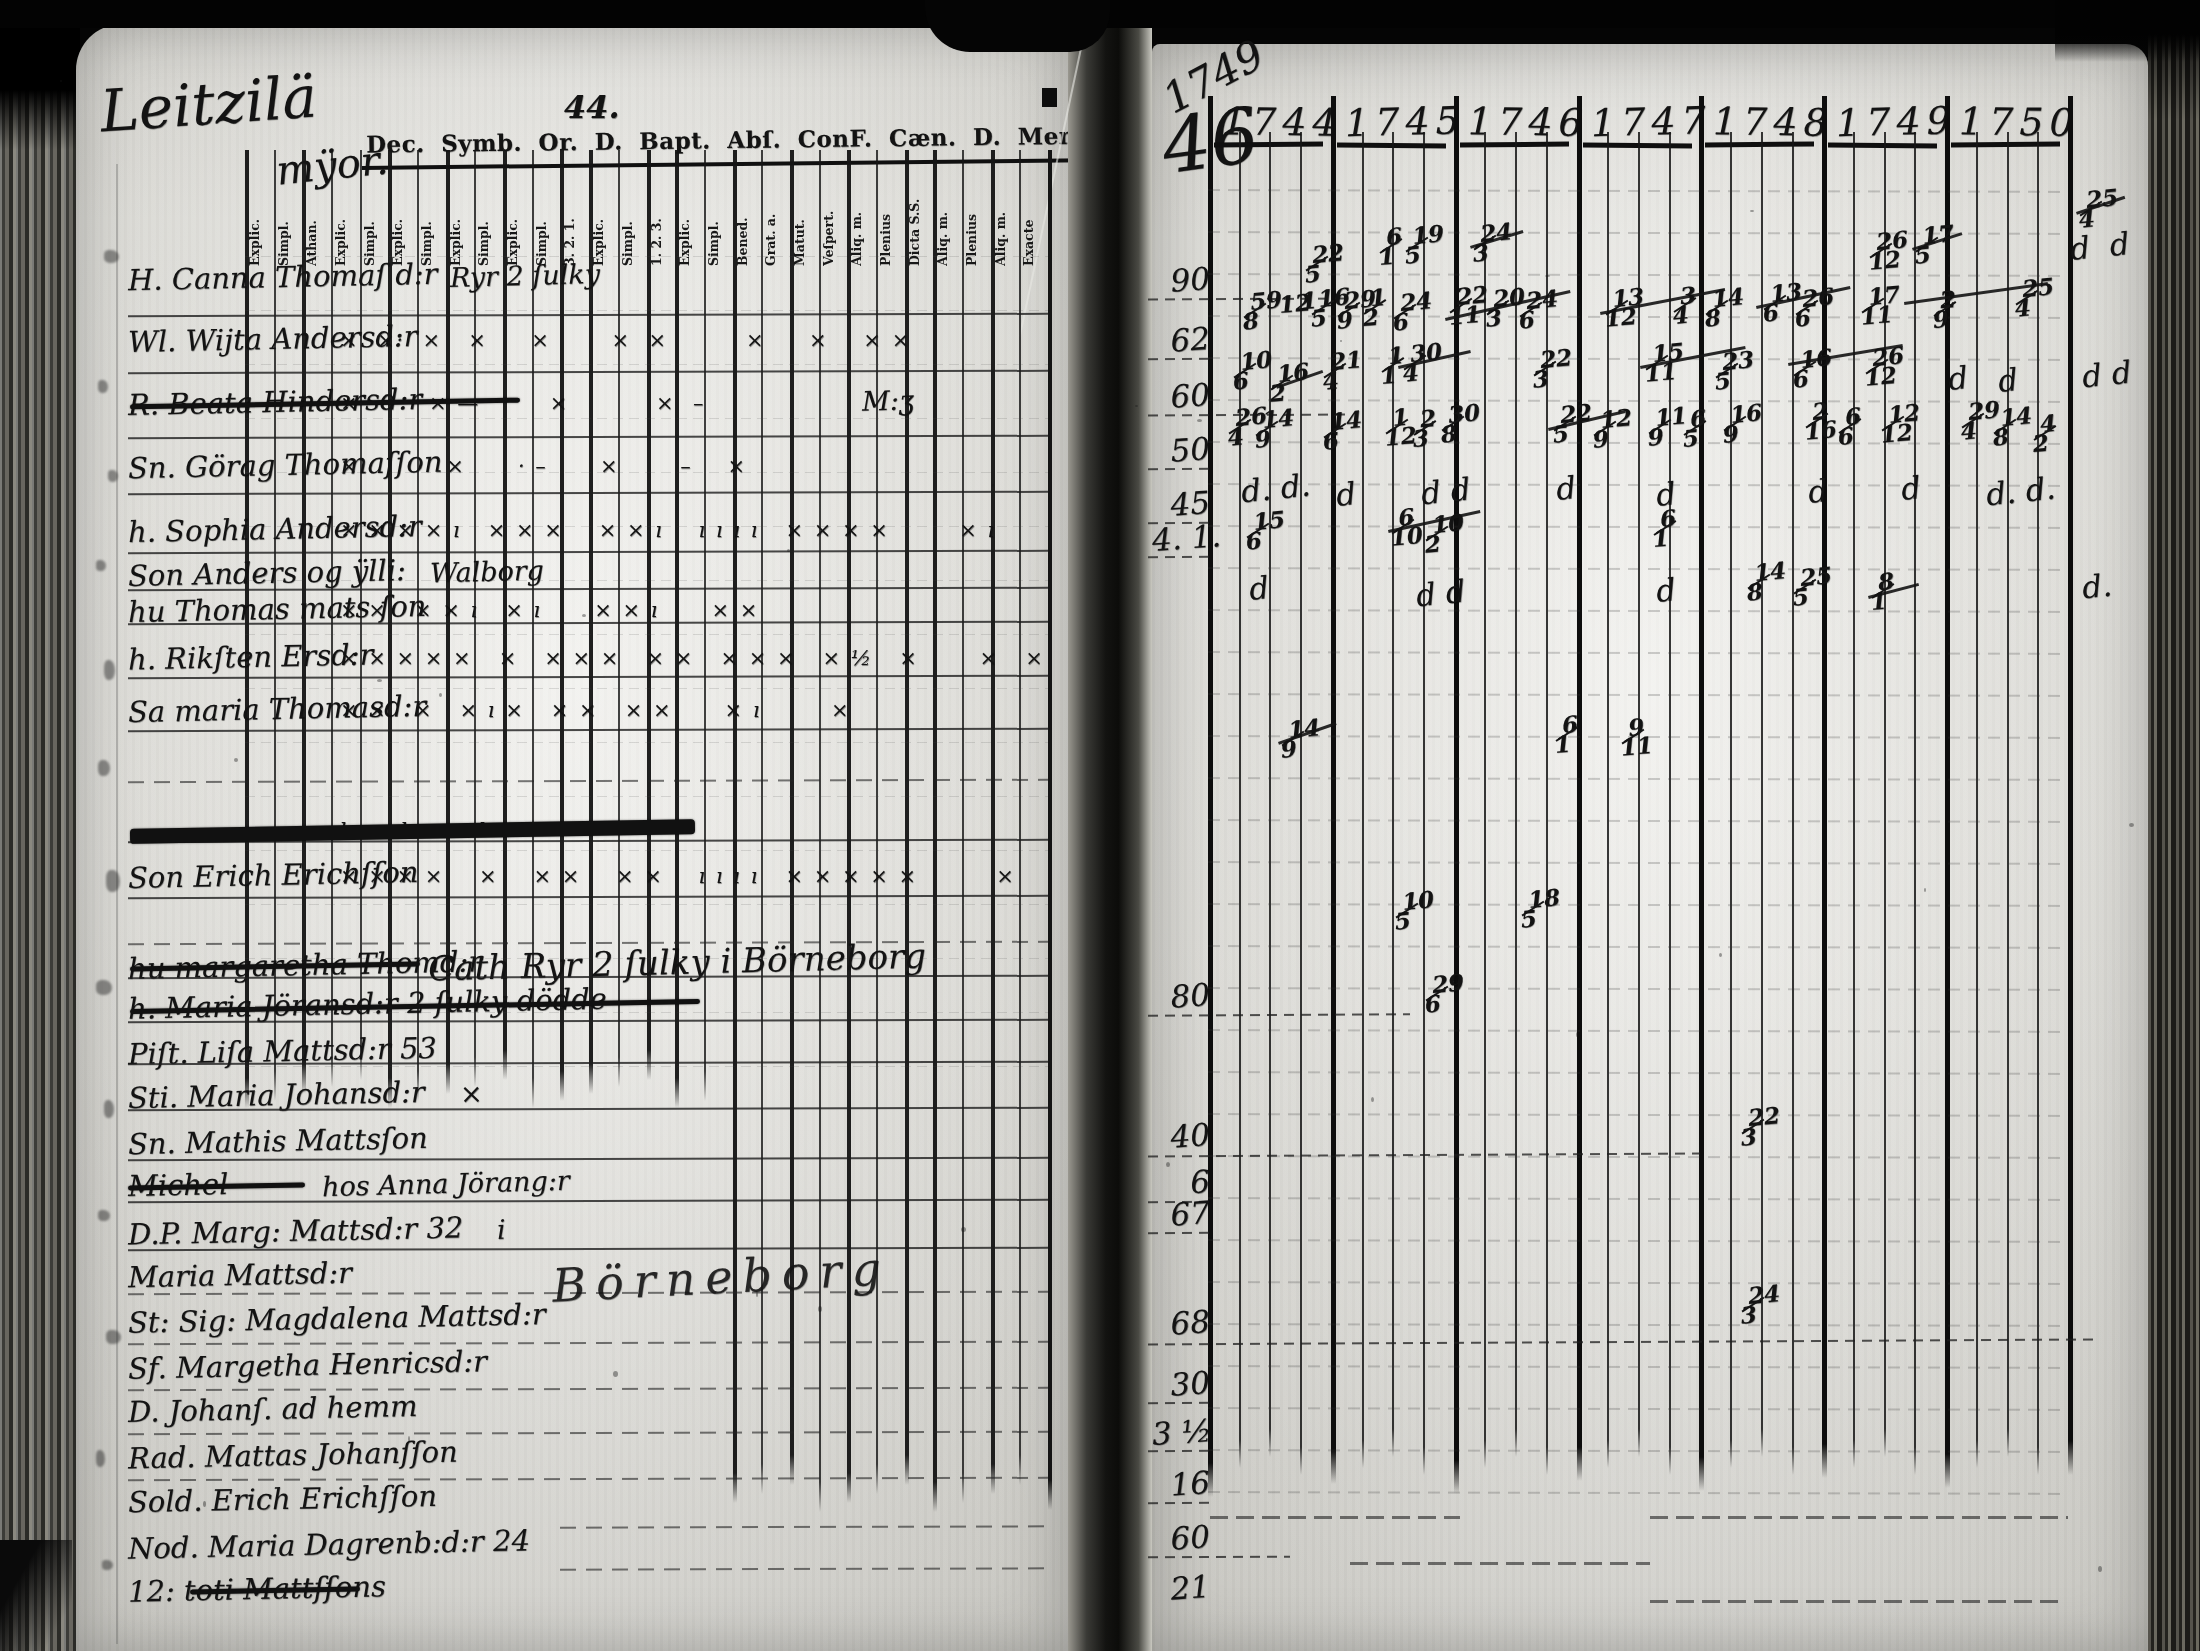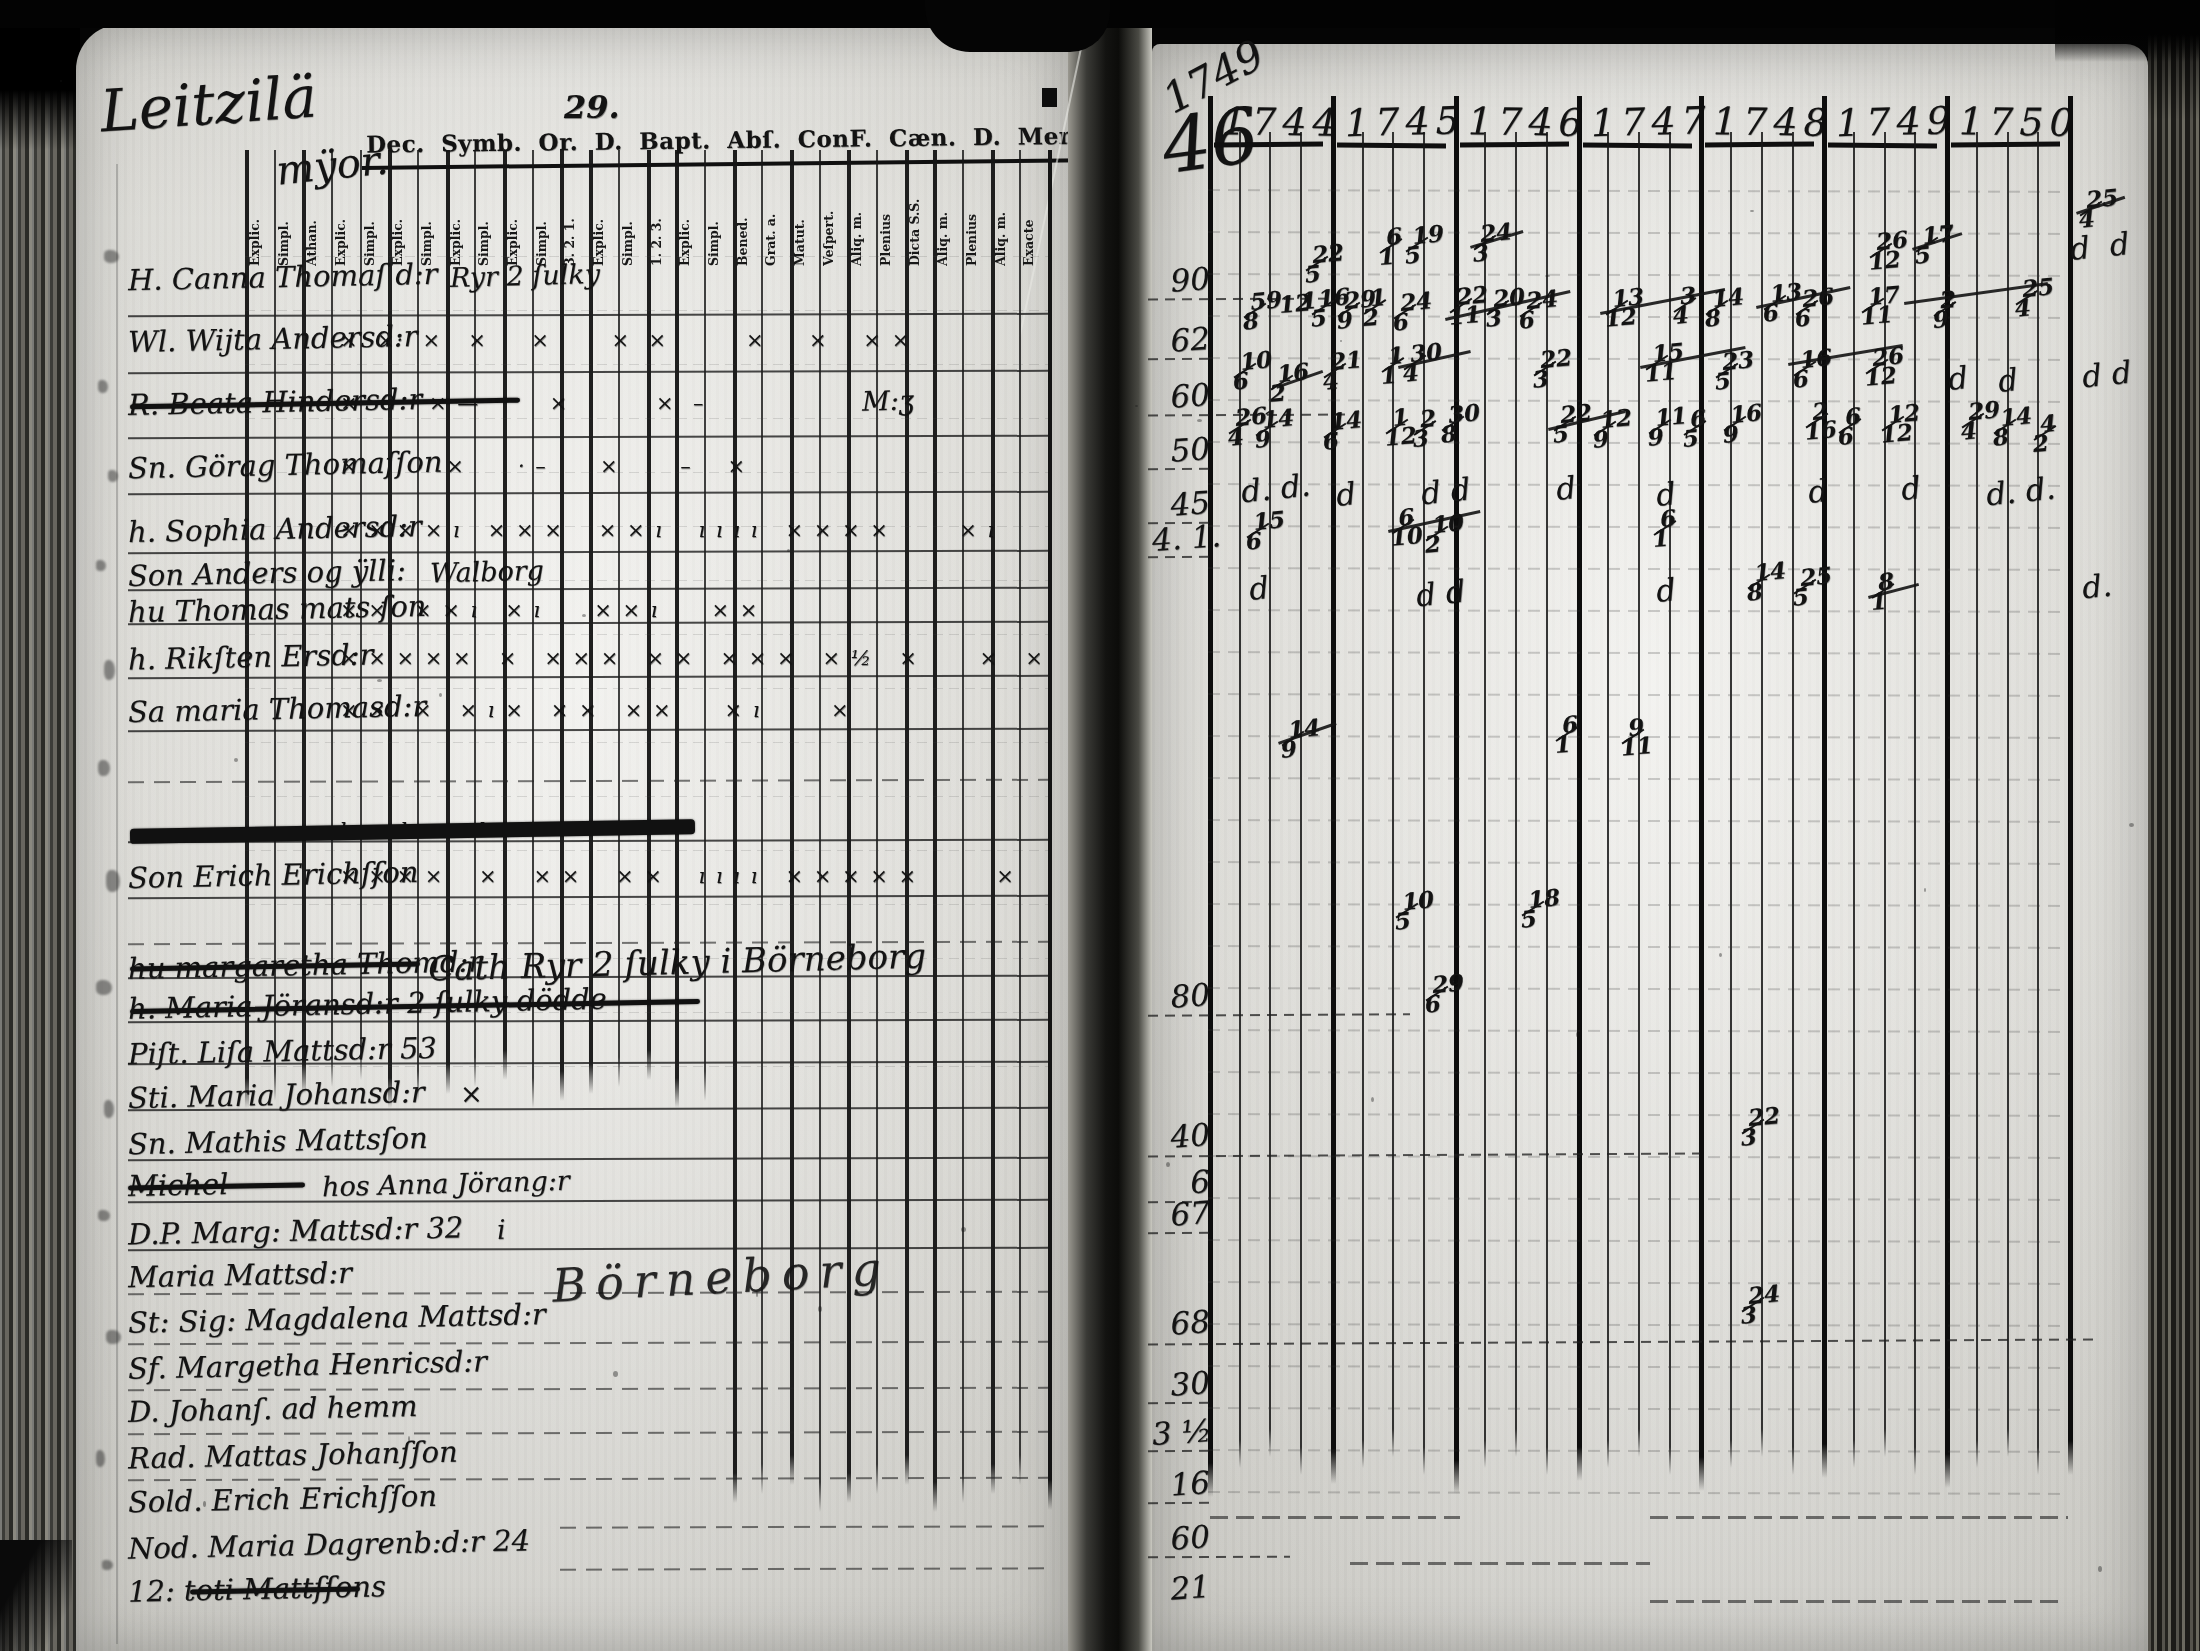--- a/index.html
+++ b/index.html
@@ -32,21 +32,21 @@
 </head>
 <body>
 
 <div id="scene">
   <div class="edgeL"></div>
 
   <div class="page" id="leftPage" style="left:76px;top:24px;width:992px;height:1627px;border-radius:46px 10px 0 0;">
     <div class="abs" style="left:40px;top:140px;width:2px;height:1480px;background:#555;opacity:.3;"></div>
     <div class="abs hand ink" style="left:24px;top:46px;font-size:58px;transform:rotate(-4deg);">Leitzilä</div>
     <div class="abs hand ink" style="left:200px;top:118px;font-size:40px;transform:rotate(-6deg);">mÿor.</div>
-    <div class="abs print ink" style="left:488px;top:64px;font-size:32px;font-style:italic;">29.</div>
+    <div class="abs print ink" style="left:488px;top:64px;font-size:32px;font-style:italic;">44.</div>
     <div class="abs print ink" style="left:290px;top:102px;width:740px;font-size:23px;letter-spacing:.5px;word-spacing:8px;
                 transform:rotate(-.7deg);white-space:nowrap;">Dec.  Symb.  Or. D.  Bapt.   Abſ. ConF. Cæn. D. Menſ. Grat.  Qvæſt. Tab. etc. L</div>
     <div class="abs" style="left:966px;top:64px;width:15px;height:19px;background:#0d0d0d;"></div>
     <div class="abs" style="left:286px;top:138px;width:748px;height:4px;background:#101010;transform:rotate(-.6deg);"></div>
   </div>
 
   <div class="abs" style="left:1068px;top:0;width:84px;height:1651px;background:
        linear-gradient(90deg,#9a9890 0%,#3a3a36 22%,#131311 45%,#0c0c0a 60%,#4a4a44 84%,#c9c8c0 100%);"></div>
   <div class="abs" style="left:1052px;top:20px;width:2px;height:320px;background:#e8e8e2;opacity:.6;transform:rotate(12deg);"></div>
 

